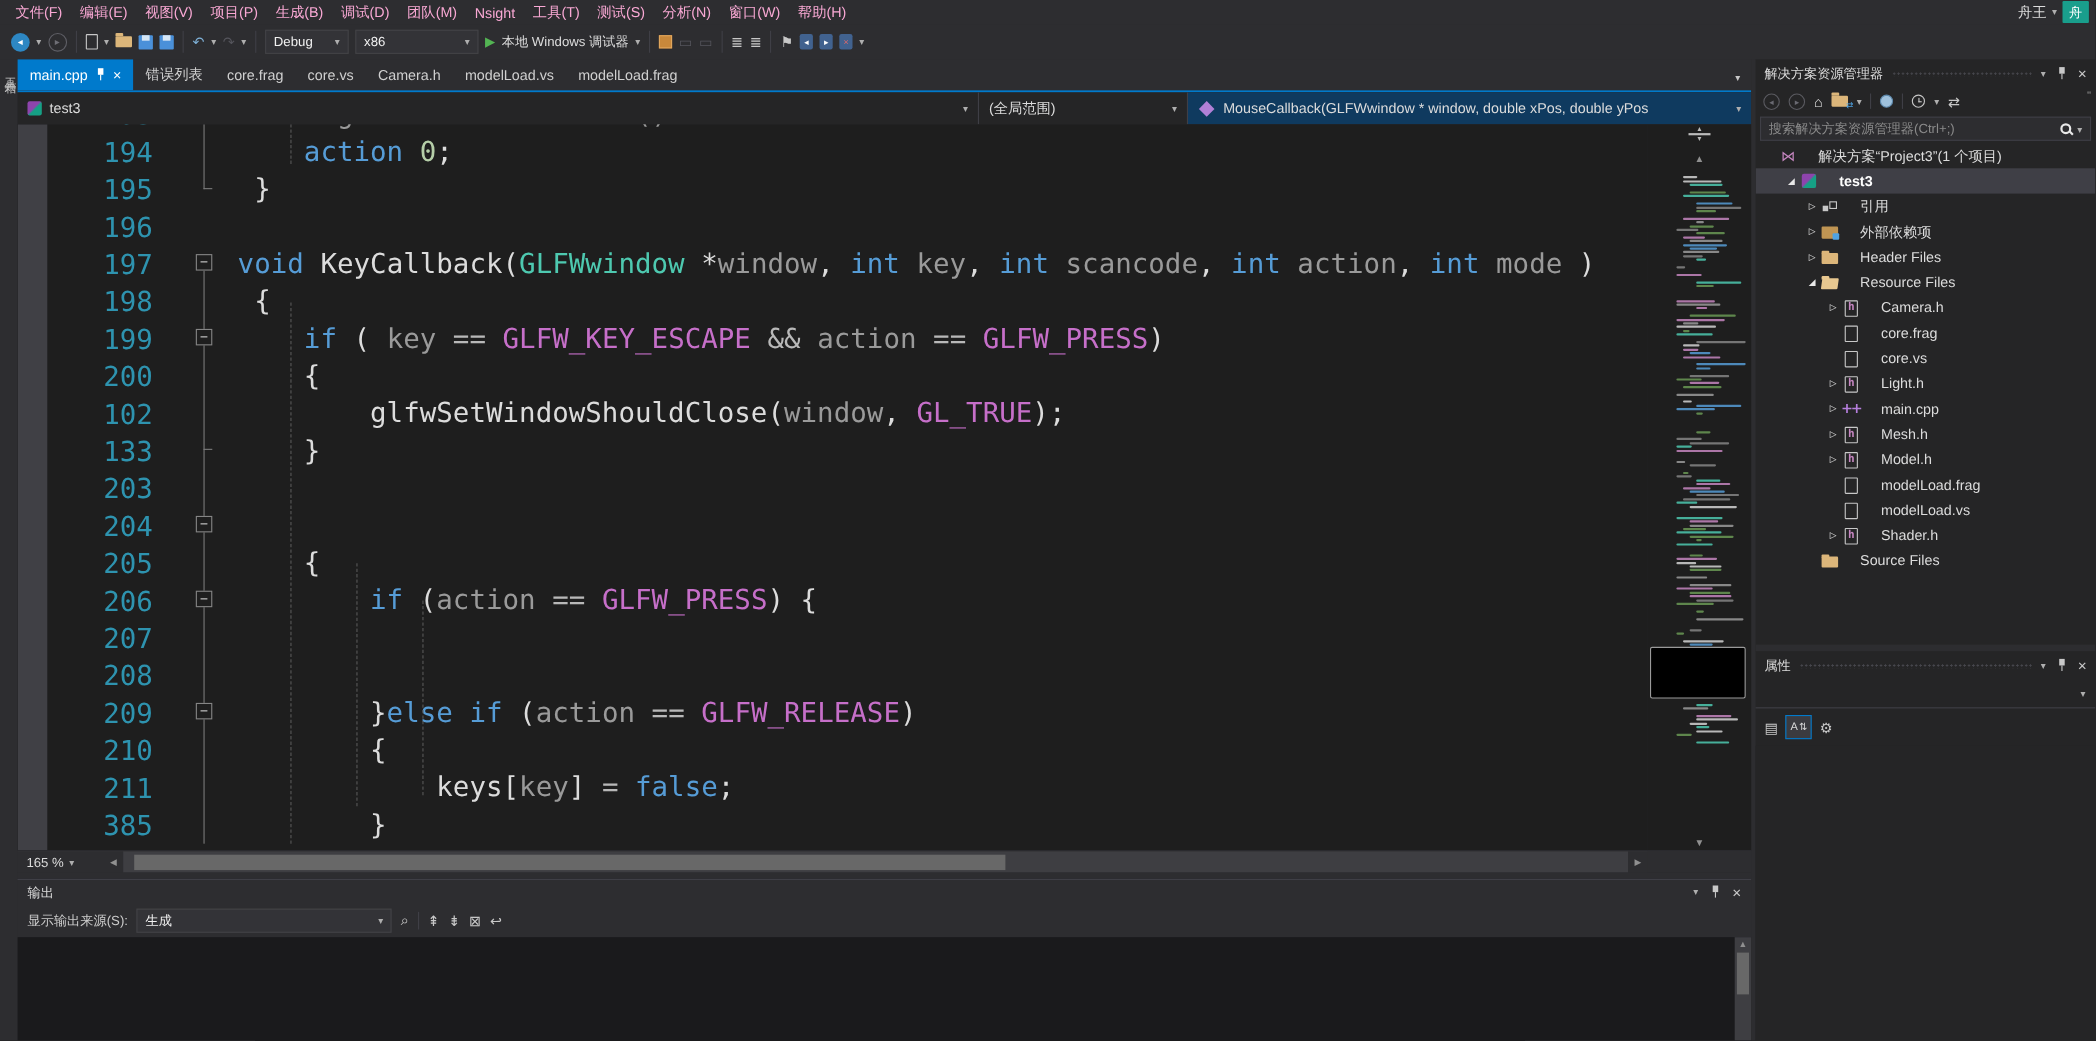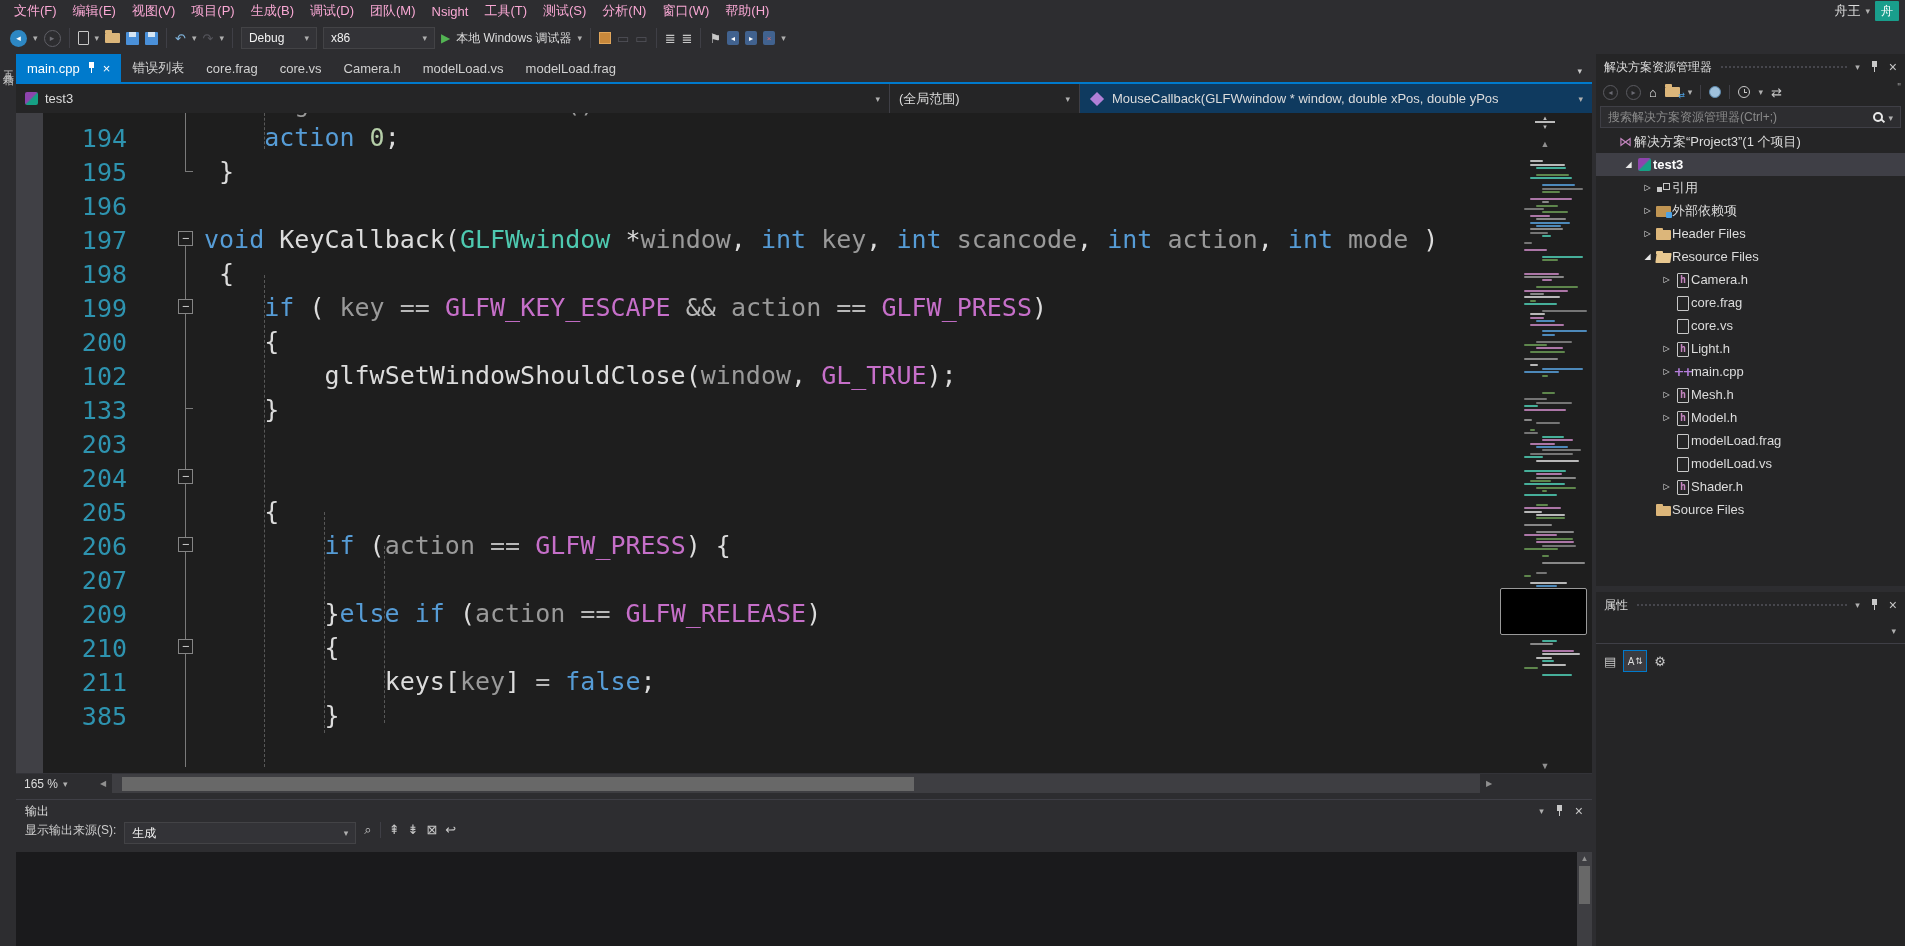--- a/index.html
+++ b/index.html
@@ -62,21 +62,21 @@
   .nv1{width:874px}
   .nv2{width:190px}
   .nv3{flex:1;background:#0F3A5F;border-right:none}
   .nv .chev{margin-left:auto}
   .projicon{width:13px;height:13px;border-radius:2px;background:linear-gradient(135deg,#8E44AD 0 45%,#16A085 55% 100%);flex:none}
   .cube{width:10px;height:10px;background:#B180D7;transform:rotate(45deg);flex:none;margin:0 3px}
   
   .editor-area{height:660px;display:flex;min-width:0}
   .editor{flex:1;background:#1E1E1E;position:relative;overflow:hidden;font-family:"DejaVu Sans Mono",monospace}
   .bpm{position:absolute;left:0;top:0;width:27px;height:100%;background:#404045}
-  #code-lines{position:absolute;left:0;right:0;top:-26px}
+  #code-lines{position:absolute;left:12px;right:0;top:-26px}
   .cl-row{display:flex;height:34px;align-items:center}
   .lnum{width:95px;padding-right:11px;text-align:right;color:#2E93AF;font-size:25px;flex:none;margin-left:27px}
   .foldgap{width:66px;flex:none}
   .codeln{font-size:25px;line-height:34px;white-space:pre;color:#DCDCDC}
   .c-k{color:#569CD6}.c-t{color:#4EC9B0}.c-m{color:#C66FC9}.c-n{color:#B5CEA8}
   .c-p{color:#DCDCDC}.c-g{color:#9A9A9A}.c-o{color:#B8B8B8}
   .guide{position:absolute;width:0;border-left:1px dashed #585858}
   #g1{left:248px;top:162px;height:492px}
   #g2{left:308px;top:399px;height:221px}
   #g3{left:368px;top:433px;height:177px}
@@ -100,21 +100,21 @@
   .zoom-box{display:flex;align-items:center;gap:5px;padding:0 8px;width:78px;flex:none;font-size:12px;color:#DCDCDC}
   .hs-arrow{width:18px;text-align:center;font-size:8px;color:#909090;flex:none}
   .hs-track{flex:1;height:100%;background:#3E3E42;position:relative}
   .hs-thumb{position:absolute;left:10px;top:3px;height:14px;width:792px;background:#686868}
   .hs-corner{width:94px;height:100%;background:#2D2D30;flex:none}
   .h-splitter{height:6px;background:#2D2D30}
   
   .output{flex:1;display:flex;flex-direction:column;border-top:1px solid #3F3F46;background:#2D2D30;min-height:0}
   .out-header{height:22px;display:flex;align-items:center;padding:0 9px;font-size:12px}
   .out-header .right{margin-left:auto;display:flex;align-items:center;gap:11px;color:#C8C8C8}
-  .out-toolbar{height:30px;display:flex;align-items:flex-start;gap:8px;padding:0 9px;font-size:12px;color:#CCCCCC}
+  .out-toolbar{height:30px;display:flex;align-items:center;gap:8px;padding:0 9px;font-size:12px;color:#CCCCCC}
   .out-combo{width:232px;height:22px}
   .ot-sep{width:1px;height:16px;background:#3F3F46}
   .ot-ico{font-size:13px;color:#C8C8C8}
   .out-content{flex:1;background:#1A1A1C;position:relative}
   .out-vs{position:absolute;right:0;top:0;bottom:0;width:15px;background:#3E3E42}
   .out-vs .up{position:absolute;top:2px;left:0;right:0;text-align:center;font-size:8px;color:#909090}
   .out-vs .thumb{position:absolute;top:14px;left:2px;right:2px;height:38px;background:#686868}
   
   .right-panel{width:313px;padding-left:4px;display:flex;flex-direction:column;background:#2D2D30}
   .rp-inner{flex:1;display:flex;flex-direction:column;background:#252526;min-height:0}
@@ -132,21 +132,21 @@
   .ovf{position:absolute;right:4px;top:2px;font-size:10px;color:#9A9A9A}
   .search-row{padding:2px 4px;position:relative}
   .search-row input{width:100%;height:22px;background:#2D2D30;border:1px solid #3F3F46;color:#CCC;font-size:12px;padding:0 44px 0 7px;font-family:"Liberation Sans",sans-serif}
   .search-row input::placeholder{color:#8A8A8A}
   .search-icons{position:absolute;right:12px;top:7px;display:flex;align-items:center;gap:3px}
   .tree{height:391px;overflow:hidden;font-size:13px}
   .trow{display:flex;align-items:center;height:23px;white-space:nowrap}
   .trow.sel{background:#3F3F46}
   .trow.bold .tlabel{font-weight:bold;color:#fff}
   .tar{width:15px;display:inline-block;text-align:center;font-size:8px;color:#E8E8E8;flex:none}
-  .tlabel{margin-left:0;color:#DCDCDC}
+  .tlabel{margin-left:19px;color:#DCDCDC}
   .tic{display:inline-flex;width:17px;height:16px;align-items:center;justify-content:center;position:relative;flex:none}
   .tic-vs::after{content:"⋈";color:#C586C0;font-size:13px}
   .tic-proj::after{content:"";width:13px;height:13px;border-radius:2px;background:linear-gradient(135deg,#8E44AD 0 45%,#16A085 55% 100%)}
   .tic-ref::before{content:"";width:5px;height:5px;background:#C8C8C8;position:absolute;left:2px;top:7px}
   .tic-ref::after{content:"";width:5px;height:5px;border:1px solid #C8C8C8;position:absolute;right:2px;top:3px}
   .tic-folder::before{content:"";position:absolute;left:1px;top:2px;width:7px;height:3px;background:#DCB67A;border-radius:1px 1px 0 0}
   .tic-folder::after{content:"";position:absolute;left:1px;top:4px;width:15px;height:10px;background:#DCB67A;border-radius:1px}
   .tic-folder-open::before{content:"";position:absolute;left:1px;top:2px;width:7px;height:3px;background:#E8C890;border-radius:1px 1px 0 0}
   .tic-folder-open::after{content:"";position:absolute;left:1px;top:4px;width:15px;height:10px;background:#E8C890;border-radius:1px;transform:skewX(-8deg)}
   .tic-extdep::after{content:"";position:absolute;left:1px;top:3px;width:15px;height:11px;background:#C09553;border-radius:1px}
@@ -358,20 +358,25 @@
                 <span class="codeln"><span class="c-p">    {</span></span>
               </div>
               <div class="cl-row">
                 <span class="lnum">206</span>
                 <span class="foldgap"></span>
                 <span class="codeln"><span>        </span><span class="c-k">if</span><span class="c-p"> (</span><span class="c-g">action</span><span> </span><span class="c-o">==</span><span> </span><span class="c-m">GLFW_PRESS</span><span class="c-p">) {</span></span>
               </div>
               <div class="cl-row">
                 <span class="lnum">207</span>
                 <span class="foldgap"></span>
+              </div>
+              <div class="cl-row">
+                <span class="lnum">208</span>
+                <span class="foldgap"></span>
+                <span class="codeln"></span>
               </div>
               <div class="cl-row">
                 <span class="lnum">209</span>
                 <span class="foldgap"></span>
                 <span class="codeln"><span class="c-p">        }</span><span class="c-k">else</span><span> </span><span class="c-k">if</span><span class="c-p"> (</span><span class="c-g">action</span><span> </span><span class="c-o">==</span><span> </span><span class="c-m">GLFW_RELEASE</span><span class="c-p">)</span></span>
               </div>
               <div class="cl-row">
                 <span class="lnum">210</span>
                 <span class="foldgap"></span>
                 <span class="codeln"><span class="c-p">        {</span></span>

